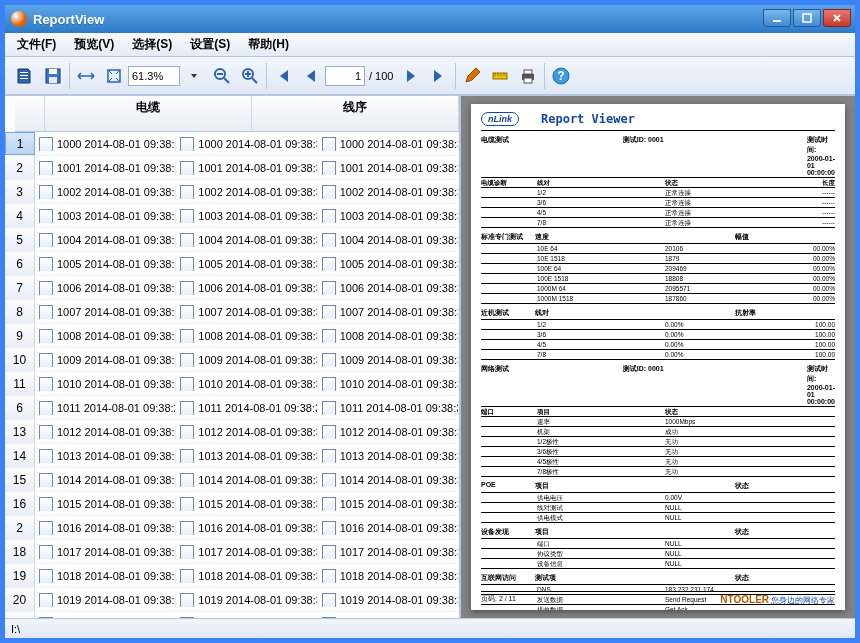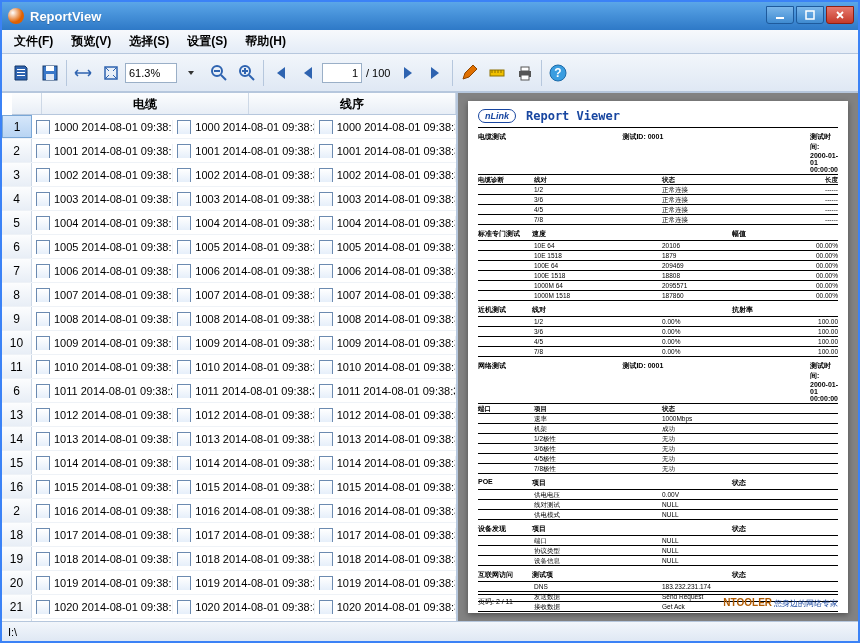--- a/index.html
+++ b/index.html
@@ -1,18 +1,18 @@
 <!DOCTYPE html>
 <html><head>
 <meta charset="utf-8">
 <style>
 * { box-sizing: border-box; margin: 0; padding: 0; }
 body { font-family: "Microsoft YaHei", Tahoma, sans-serif; font-size: 12px; background: #fff; overflow: hidden; }
 
-.window { width: 860px; height: 643px; border: 2px solid #3b82f6; background: #4d7c0f; display: flex; flex-direction: column; }
+.window { width: 860px; height: 643px; border: 5px solid #3b82f6; background: #4d7c0f; display: flex; flex-direction: column; }
 
 .titlebar { height: 28px; background: linear-gradient(#5ba6e8, #2e79c7); display: flex; align-items: center; color: #fff; padding-left: 6px; }
 .titlebar .appicon { width: 16px; height: 16px; background: radial-gradient(circle at 30% 30%, #fff, #e06000 60%); border-radius:50%; margin-right:6px;}
 .titlebar .title { flex:1; font-weight: bold; font-size: 13px; text-shadow: 0 1px 0 rgba(0,0,0,.2);}
 .winbtns { display:flex; height: 20px; margin-right: 4px; }
 .winbtn { width: 28px; height: 18px; margin-left: 2px; border-radius: 0 0 3px 3px; background: linear-gradient(#7ab6ea,#3f8bd1); border:1px solid #1e5a9c; display:flex; align-items:center; justify-content:center; color:#fff; font-size:10px;}
 .winbtn.close { background: linear-gradient(#e77a6f,#c53a2a); border-color:#8d1f13;}
 .winbtn svg { width: 10px; height: 10px; }
 
 .menubar { height: 24px; background: linear-gradient(#f7f9fc,#e4ecf7); border-bottom: 1px solid #b6c7dd; display:flex; align-items:center; padding-left:4px; gap:2px;font-weight:bold;}
@@ -21,34 +21,34 @@
 .toolbar { height: 38px; background: linear-gradient(#f2f6fb,#dfe8f4); border-bottom:1px solid #b6c7dd; display:flex; align-items:center; padding: 0 6px; gap: 0;}
 .tbtn { width: 28px; height: 28px; display:flex; align-items:center; justify-content:center; border:1px solid transparent; border-radius:3px;}
 .tsep { width:1px; height: 26px; background:#b6c7dd; margin: 0 2px;}
 .zoominput { width: 52px; height: 20px; font-size: 11px; border:1px solid #9aafc7; padding:0 3px; background:#fff;}
 .pageinput { width: 40px; height: 20px; text-align:right; font-size:11px; border:1px solid #9aafc7; padding:0 3px;}
 .pagecount { font-size: 11px; padding: 0 4px; }
 
 .body { flex:1; display:flex; border-top:1px solid #b6c7dd; min-height:0; }
 
 .listpane { width: 456px; display:flex; flex-direction:column; border-right: 2px solid #b6c7dd; background:#fff; min-height:0;}
-.listheader { display:flex; height: 22px; background: linear-gradient(#fcfdfe,#e8eef6); border-bottom:1px solid #b6c7dd;margin-left:10px;}
+.listheader { display:flex; height: 36px; background: linear-gradient(#fcfdfe,#e8eef6); border-bottom:1px solid #b6c7dd;margin-left:10px;}
 .listheader .numcol { width: 30px; border-right:1px solid #cdd8e6;}
 .listheader .col { flex:1; text-align:center; font-weight:bold; padding-top:3px; border-right:1px solid #cdd8e6;}
 .listrows { flex:1; overflow:hidden; }
 .row { display:flex; height: 24px; align-items:center; border-bottom:1px solid #eef2f7;}
 .row .num { width: 30px; text-align:center; background: linear-gradient(#fcfdfe,#e8eef6); border-right:1px solid #cdd8e6; height:100%; display:flex; align-items:center; justify-content:center;}
 .row .num.selected { background: linear-gradient(#d6e7fa,#b8d4f3); border:1px solid #7aa7d6;}
 .row .cell { flex:1; display:flex; align-items:center; gap:4px; padding-left:4px; border-right:1px solid #eef2f7; font-size:11px; white-space:nowrap; overflow:hidden;}
 .docicon { width:14px; height:14px; flex-shrink:0; }
 .docicon::before { content:""; display:block; width:12px; height:13px; background:linear-gradient(#fff,#e6effa); border:1px solid #6b8ab0; position:relative;}
 
 .previewpane { flex:1; background:#828282; display:flex; justify-content:center; padding: 8px 10px; overflow:hidden;}
 .page { width: 100%; background:#fff; box-shadow: 0 2px 6px rgba(0,0,0,.4); padding: 8px 10px 4px 10px; font-size: 7px; position:relative; overflow:hidden;}
-.page .phead { display:flex; align-items:center; gap:10px; padding-bottom:4px; border-bottom:1px solid #000;}
+.page .phead { display:flex; align-items:center; gap:22px; padding-bottom:4px; border-bottom:1px solid #000;}
 .nlink { border:1px solid #1846a0; border-radius: 10px; padding: 1px 6px; color:#1846a0; font-weight:bold; font-style:italic; font-size: 9px;}
 .rvtitle { color:#1846a0; font-weight:bold; font-size:12px; font-family: monospace;}
 .sect { margin-top: 3px; }
 .secthead { display:flex; font-weight:bold; border-bottom:1px solid #000; padding: 1px 0; font-size:7px;}
 .secthead .s1 { width: 54px; }
 .secthead .s2 { width: 100px; }
 .secthead .s3 { flex:1; }
 .tline { display:flex; border-bottom:1px solid #000; padding: 0; font-size:6.5px; line-height: 9px;}
 .tline > div:nth-child(1) { width: 54px; }
 .tline > div:nth-child(2) { width: 58px; padding-left: 2px;}

